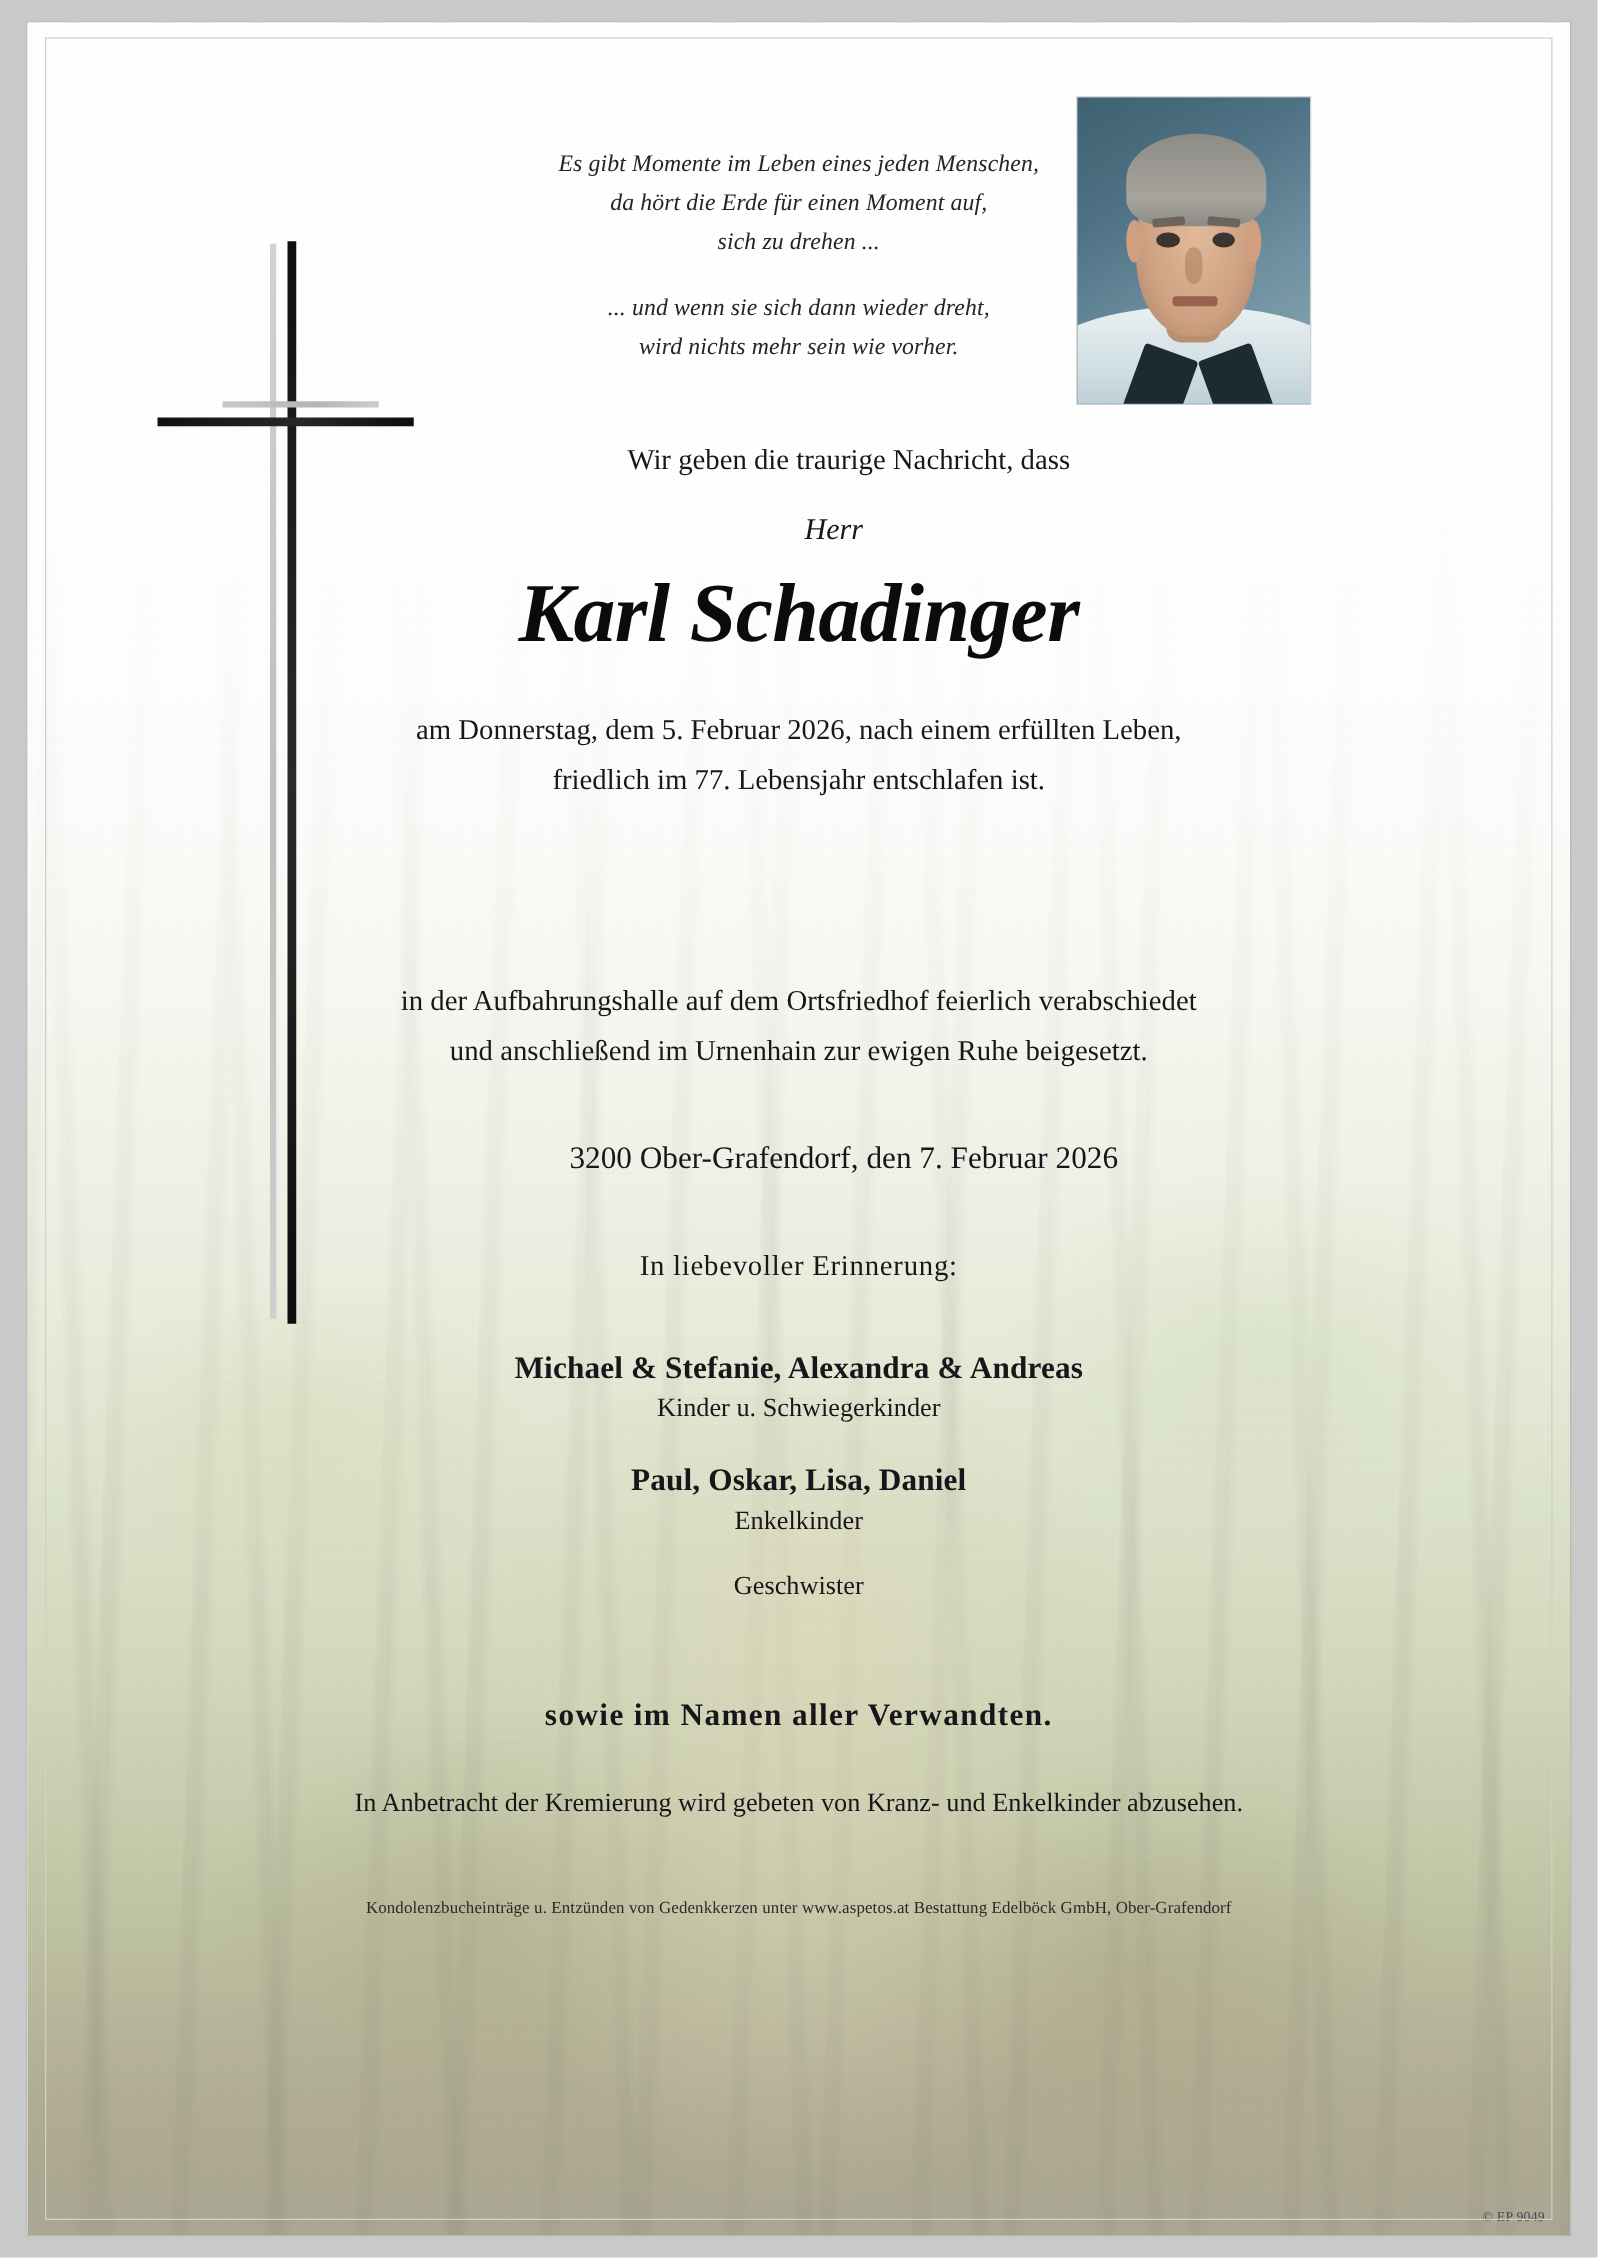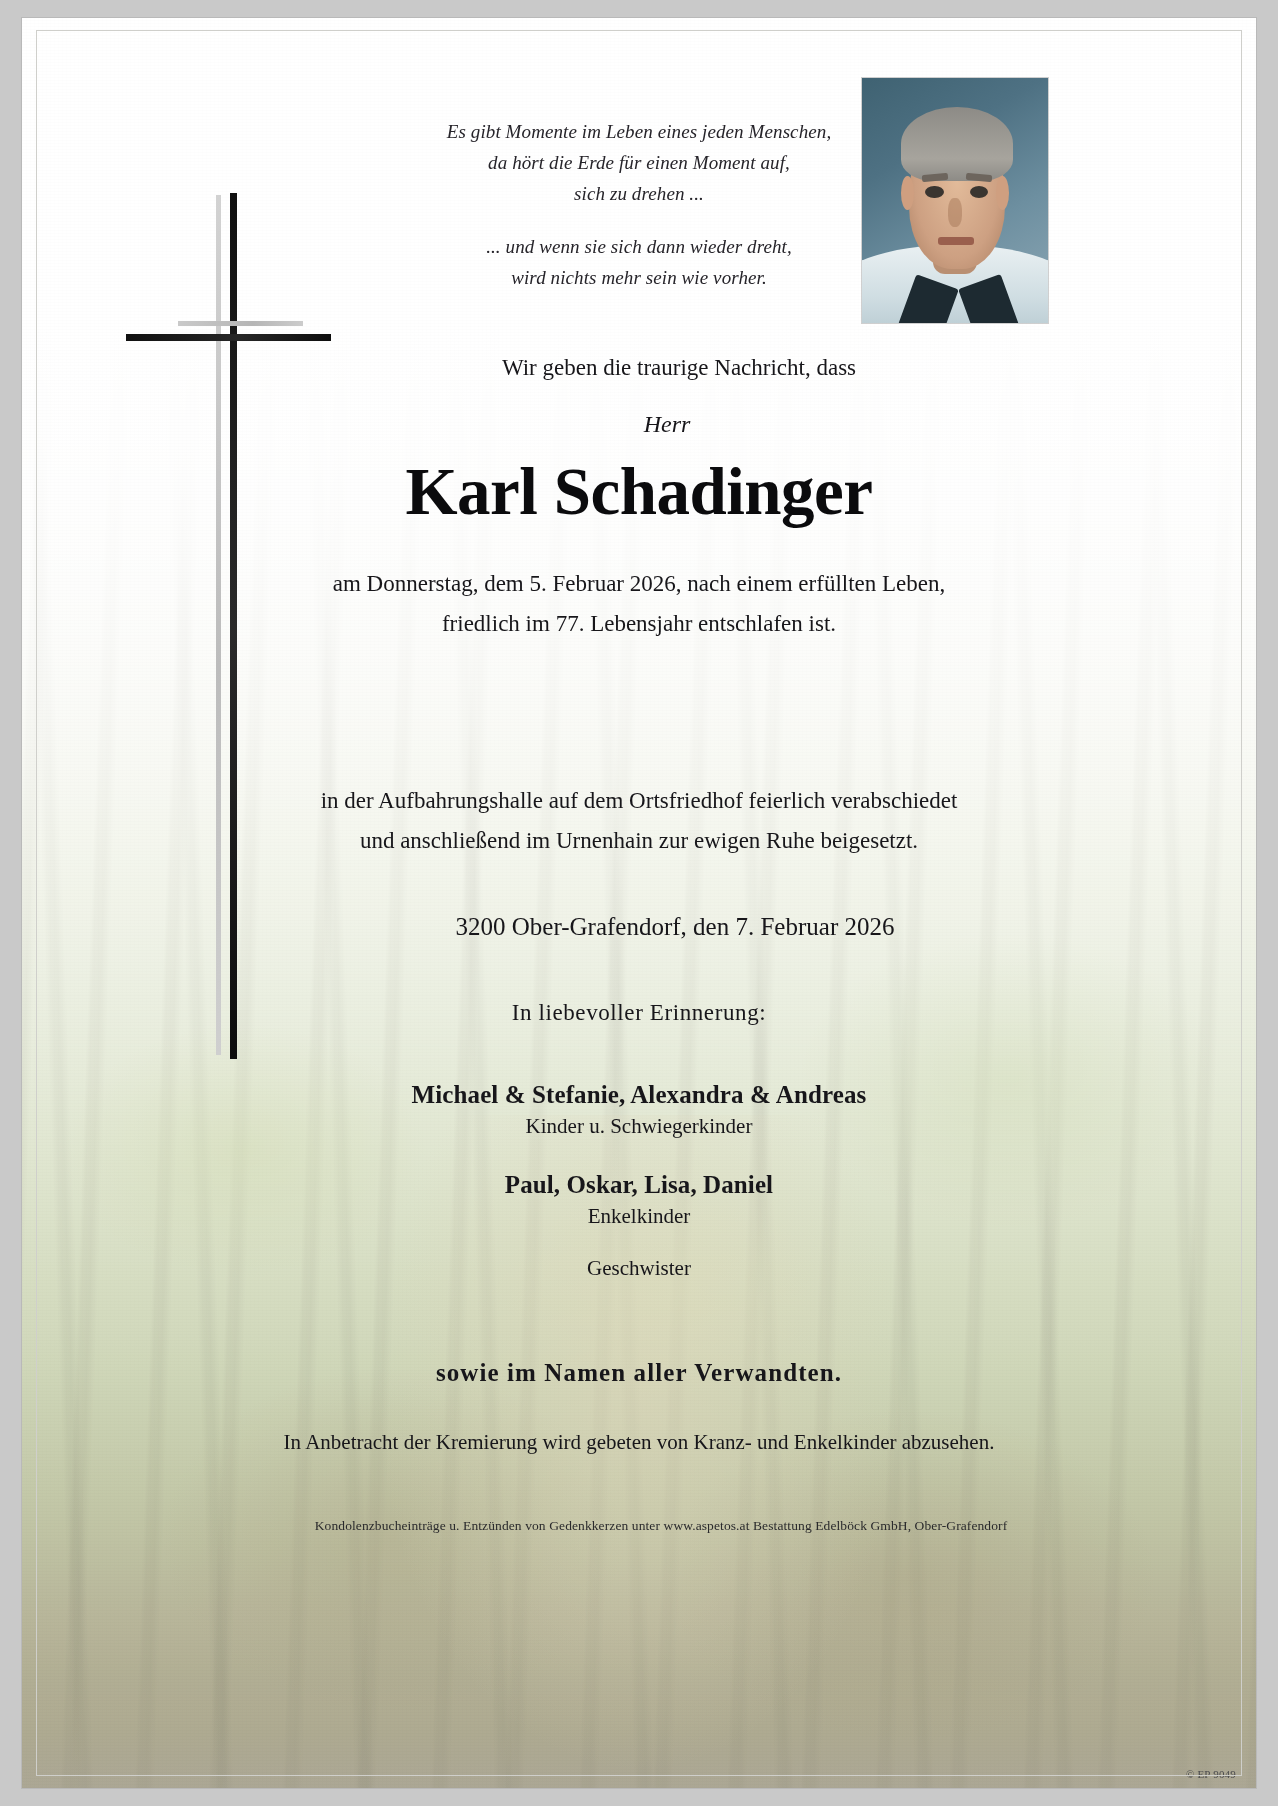--- a/index.html
+++ b/index.html
@@ -166,21 +166,21 @@
   
   .tc{position:absolute;left:0;width:100%;text-align:center;color:#17161a;}
   .poem{
     font-style:italic;font-size:19px;line-height:31px;
     color:#26242a;letter-spacing:.1px;
   }
   .poem .gap{display:block;height:22px;}
   .lead{font-size:23px;line-height:34px;padding-left:40px;}
   .herr{font-style:italic;font-size:24px;padding-left:28px;}
   .name{
-    font-weight:bold;
+    font-weight:bold;font-style:italic;
     font-size:67px;line-height:74px;letter-spacing:-.5px;color:#0b0b0d;
   }
   .body{font-size:23px;line-height:40px;color:#17161a;}
   .place{font-size:25px;line-height:34px;margin-left:36px;}
   .memory{font-size:23px;line-height:34px;letter-spacing:.6px;}
   .fam-name{font-weight:bold;font-size:25px;line-height:33px;letter-spacing:.1px;}
   .fam-rel{font-size:21px;line-height:30px;}
   .allrel{font-weight:bold;font-size:25px;line-height:34px;letter-spacing:1.1px;}
   .note{font-size:21px;line-height:32px;}
   .footer{font-size:13.5px;line-height:20px;color:#2a2a2c;letter-spacing:.1px;}
@@ -268,18 +268,18 @@
     </div>
 
     <div class="tc" style="top:1235px;">
       <div class="fam-rel">Geschwister</div>
     </div>
 
     <div class="tc allrel" style="top:1338px;">sowie im Namen aller Verwandten.</div>
 
     <div class="tc note" style="top:1408px;">In Anbetracht der Kremierung wird gebeten von Kranz- und Enkelkinder abzusehen.</div>
 
-    <div class="tc footer" style="top:1498px;padding-left:22px;">Kondolenzbucheinträge u. Entzünden von Gedenkkerzen unter www.aspetos.at  Bestattung Edelböck GmbH, Ober-Grafendorf</div>
+    <div class="tc footer" style="top:1498px;">Kondolenzbucheinträge u. Entzünden von Gedenkkerzen unter www.aspetos.at  Bestattung Edelböck GmbH, Ober-Grafendorf</div>
 
     <div class="copy">© EP 9049</div>
 
   </div>
 </div>
 
 </body></html>

